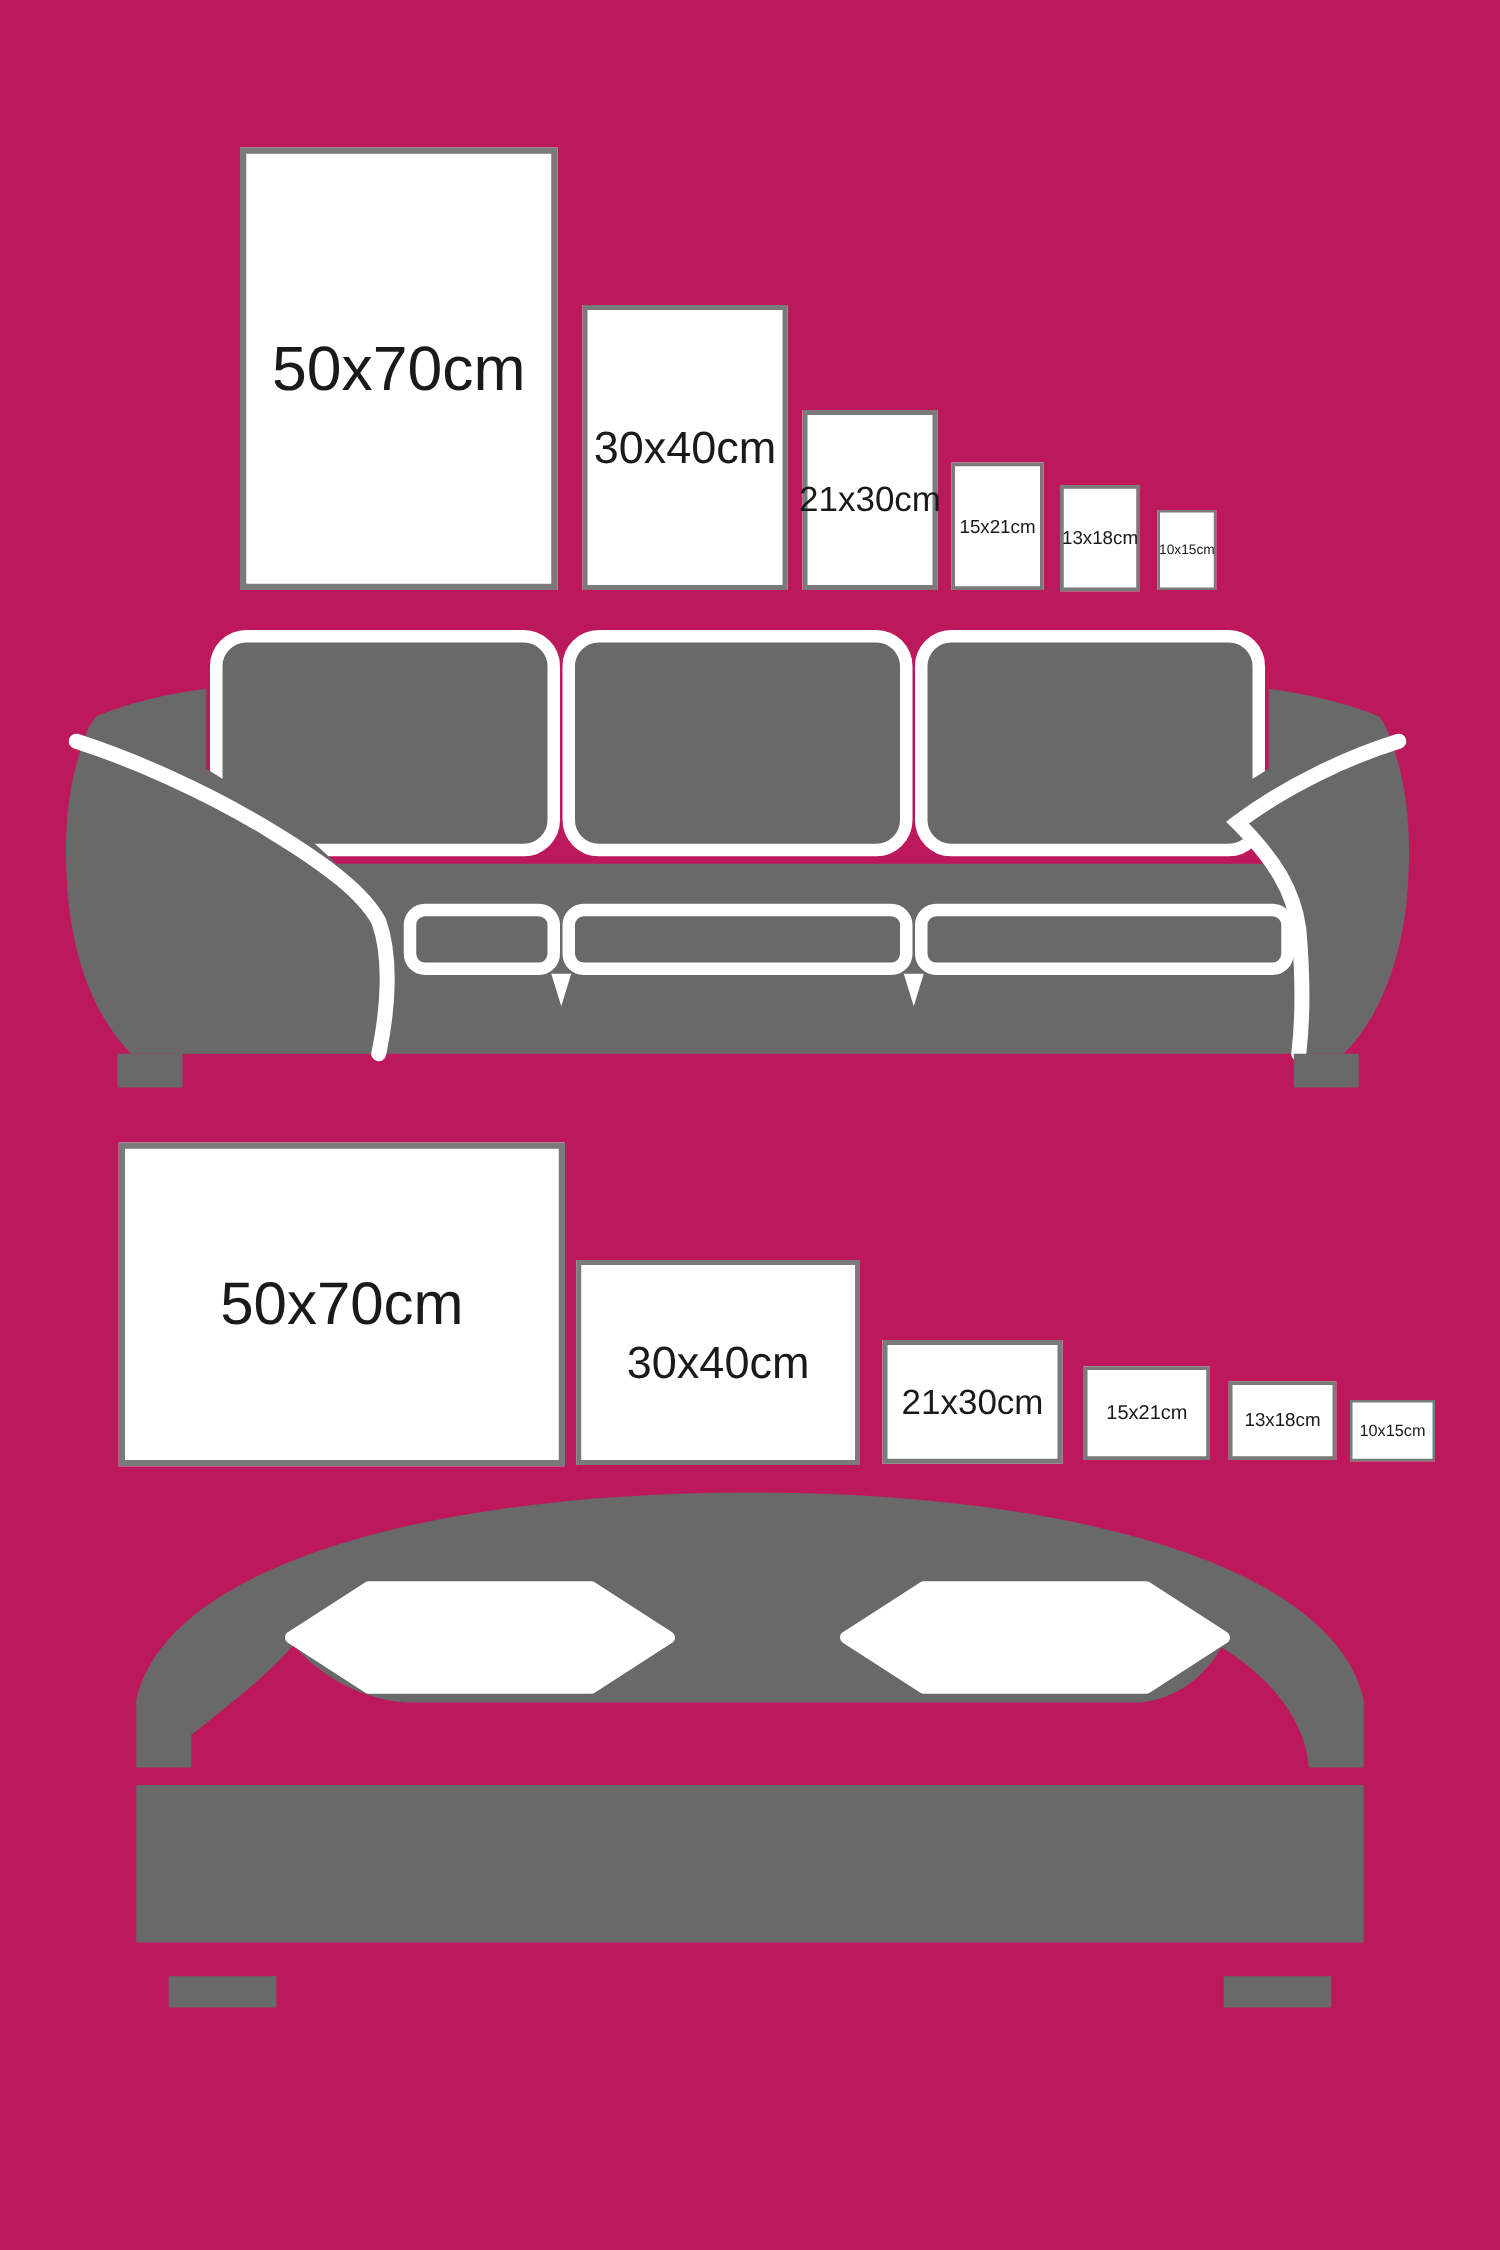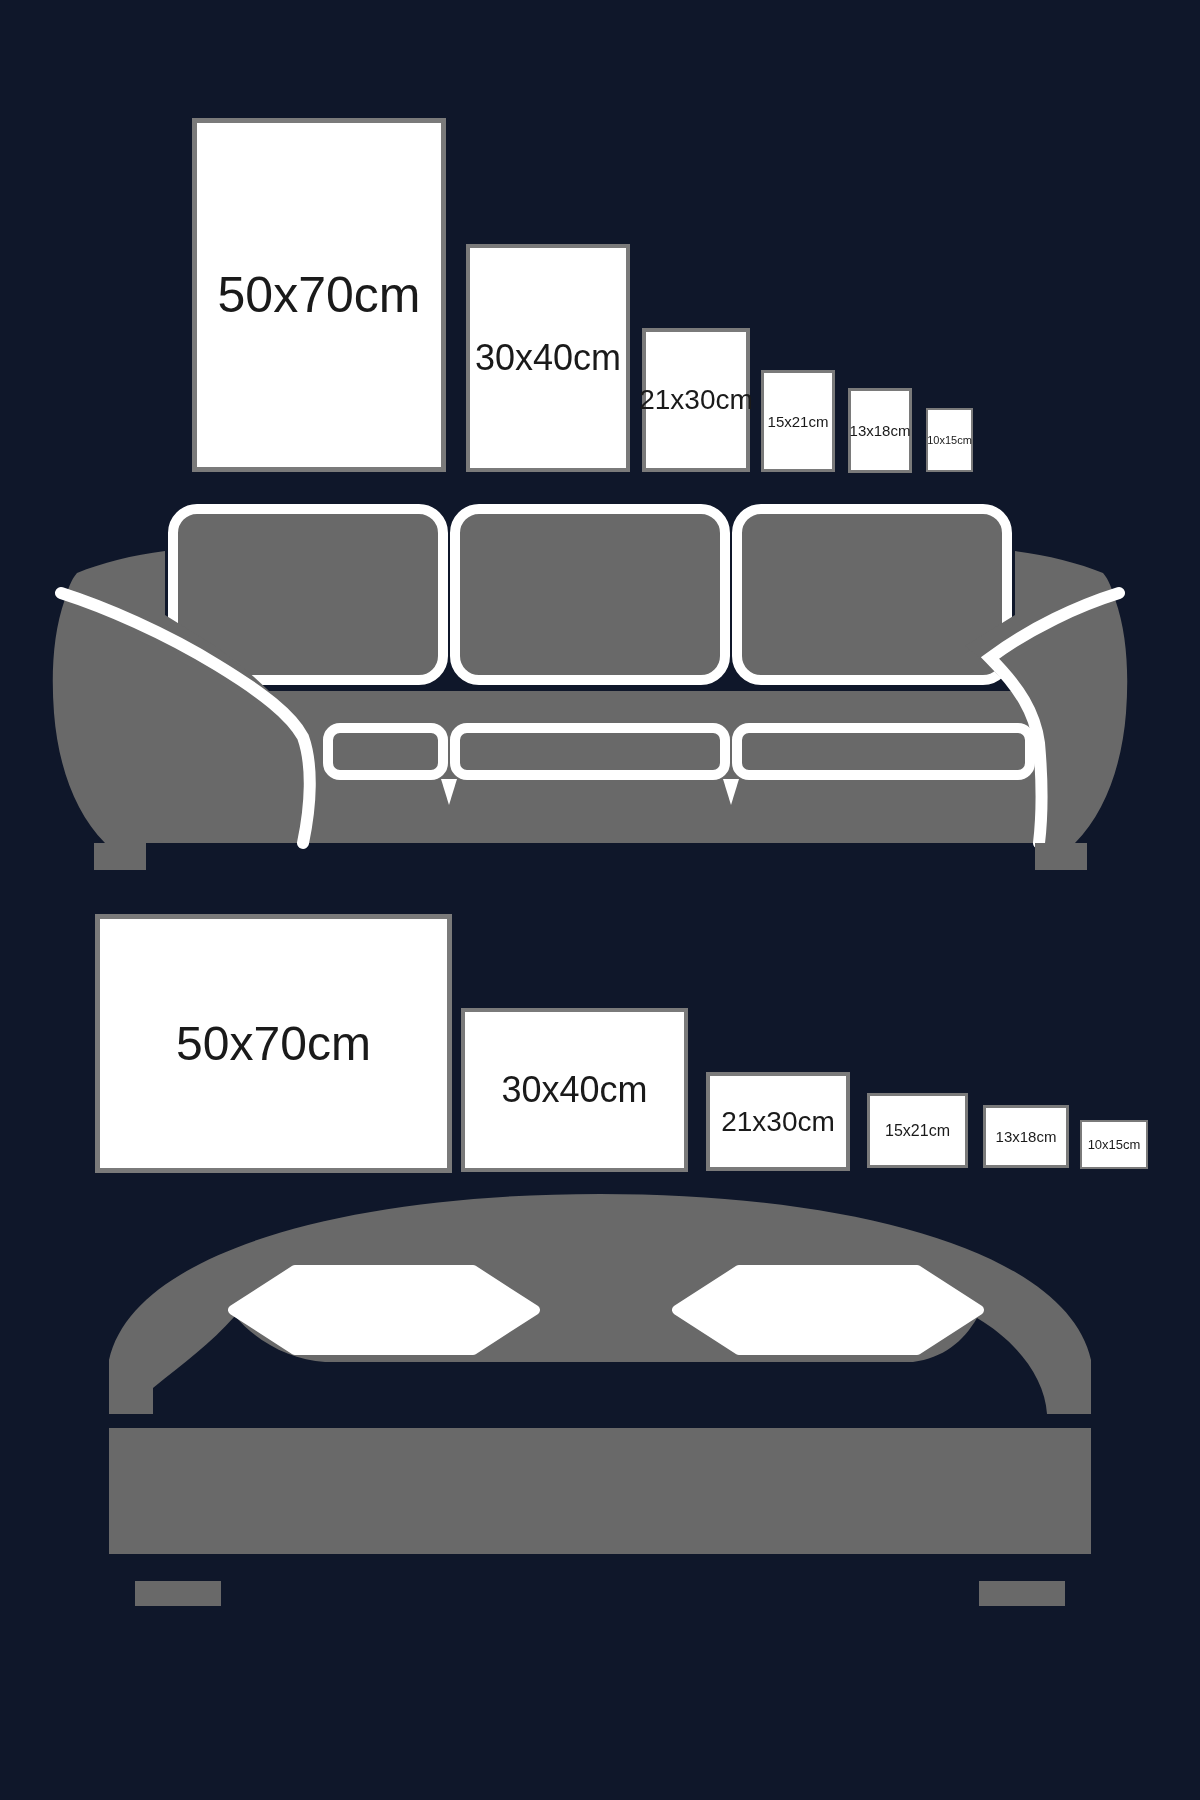--- a/index.html
+++ b/index.html
@@ -1,17 +1,17 @@
 <!DOCTYPE html>
 <html><head>
 <meta charset="utf-8">
 <style>
   html,body{margin:0;padding:0;background:#ffffff;}
   .canvas{
-    position:relative;width:1200px;height:1800px;background:#0f172a;overflow:hidden;
+    position:relative;width:1200px;height:1800px;background:#be185d;overflow:hidden;
     font-family:"Liberation Sans", sans-serif;color:#1a1a1a;
   }
   .frame{
     position:absolute;box-sizing:border-box;background:#ffffff;
     border-style:solid;border-color:#7a7a7a;
     display:flex;align-items:center;justify-content:center;
   }
   .frame span{white-space:nowrap;color:#1a1a1a;}
   
   .pf1{left:192px;top:118px;width:254px;height:354px;border-width:5px;font-size:50px;}

